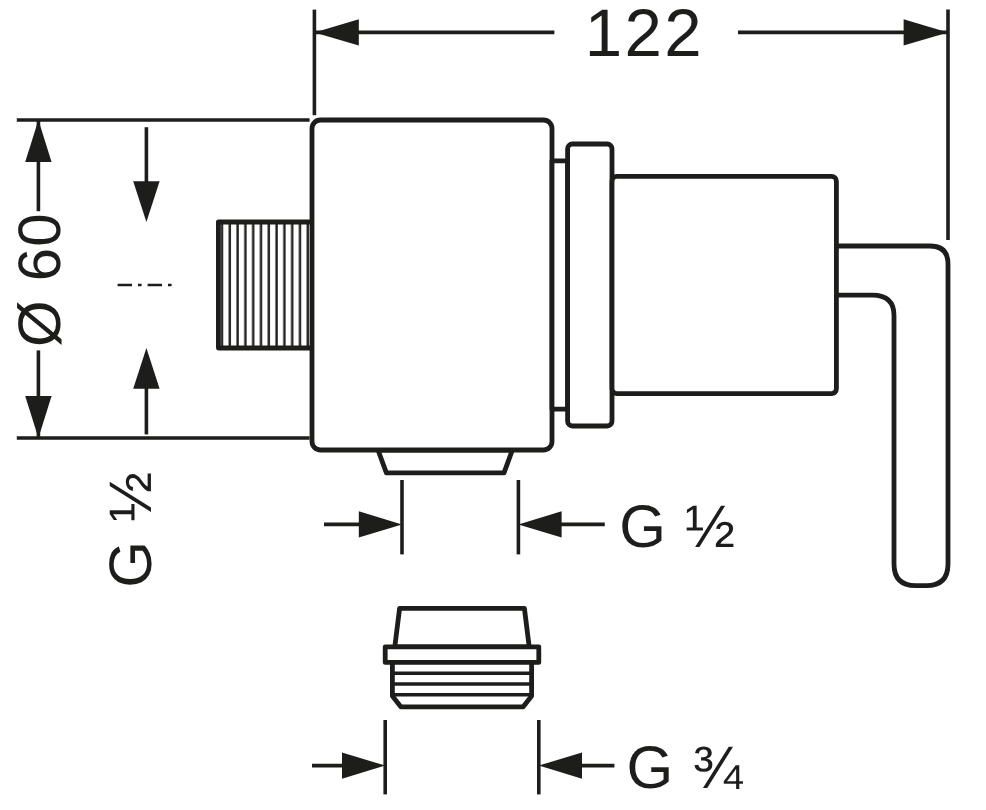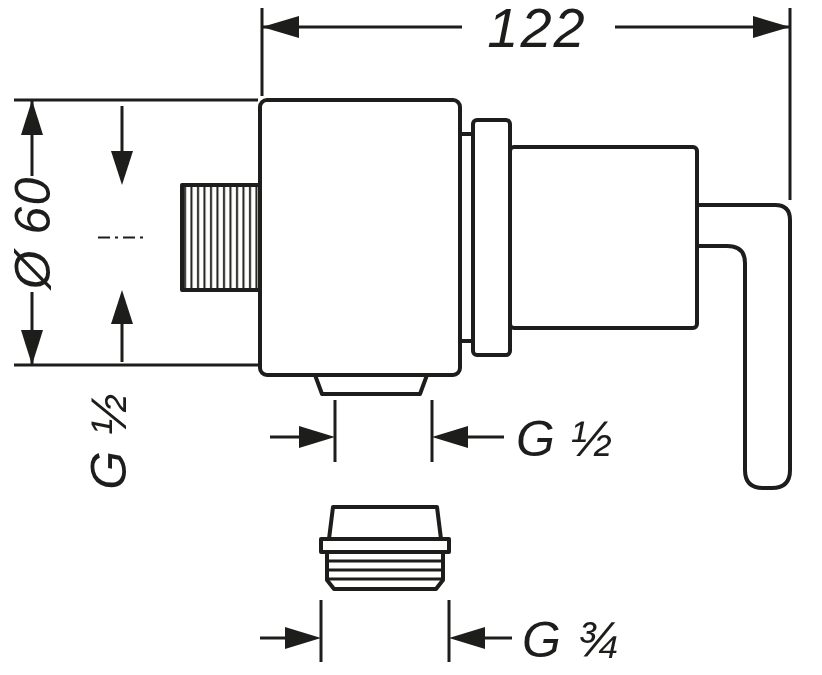--- a/index.html
+++ b/index.html
@@ -4,21 +4,20 @@
 <style>
   :root{
     --color-line:#1d1d1b;
     --color-background:#ffffff;
   }
   html,body{margin:0;padding:0;background:var(--color-background);}
   .stage{
     width:750px;height:675px;position:relative;
     background:var(--color-background);
     font-family:"Liberation Sans","DejaVu Sans",sans-serif;
-    font-style:italic;
   }
   svg{display:block;}
   .obj{fill:#ffffff;stroke:var(--color-line);stroke-width:4;stroke-linejoin:round;}
   .thread-outline{stroke:var(--color-line);stroke-width:4;stroke-linejoin:round;}
   .dim{stroke:var(--color-line);stroke-width:3;fill:none;}
   .ext{stroke:var(--color-line);stroke-width:3;fill:none;}
   .arrow{fill:var(--color-line);stroke:none;}
   .ridge{stroke:var(--color-line);stroke-width:3;}
   .centerline{stroke:var(--color-line);stroke-width:2;stroke-dasharray:12 5 3 5;fill:none;}
   .label{

